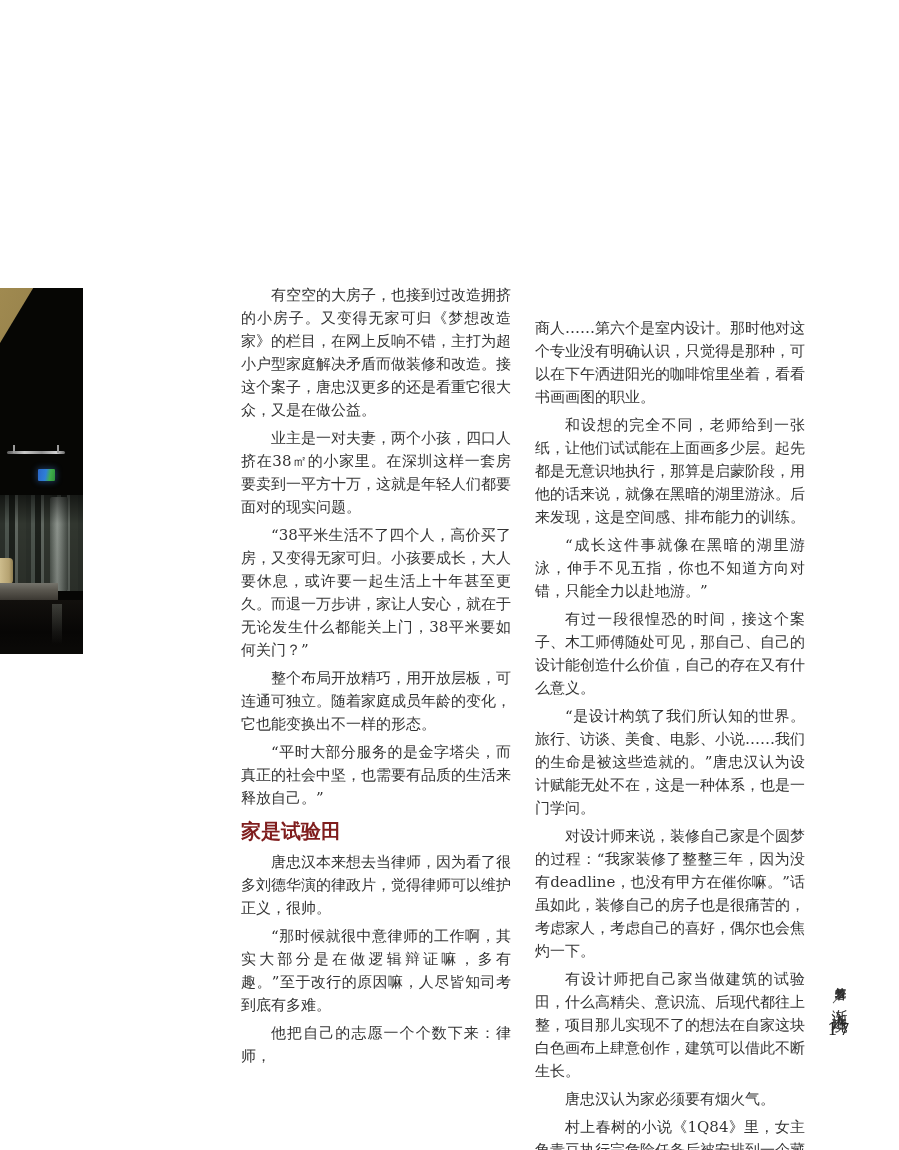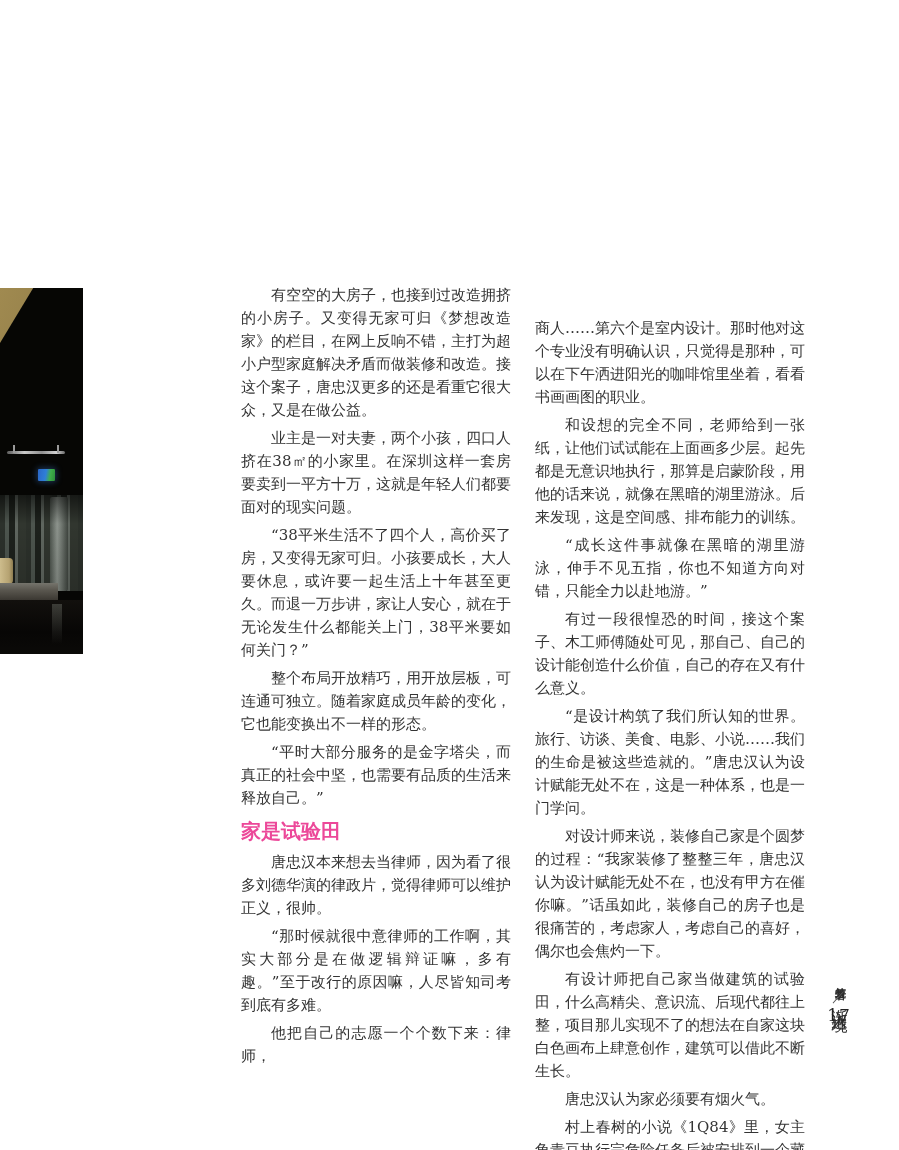--- a/index.html
+++ b/index.html
@@ -82,38 +82,39 @@
     font-size:15px;line-height:23px;
     text-align:justify;
   }
   .col-left{left:241px;}
   .col-right{left:535px;}
   .col p{margin:0 0 5px 0;text-indent:2em;word-break:break-all;}
   .col p.no-indent{text-indent:0;margin-top:33px;}
   .col h2{
     margin:9px 0 7px 0;
     font-size:20px;line-height:25px;
-    font-weight:700;color:#ec4899;
+    font-weight:700;color:#7f1d1d;
     text-indent:0;
   }
 
   
   .folio{
     position:absolute;left:824px;top:978px;width:30px;
     display:flex;flex-direction:column;align-items:center;
     color:#2d2d2d;
   }
   .folio .vert{
     writing-mode:vertical-rl;text-orientation:upright;
     letter-spacing:2px;
   }
   .folio .vert .small{font-size:11px;font-weight:700;letter-spacing:1px;}
   .folio .vert .slash{font-size:14px;color:#555;}
   .folio .vert .big{font-size:16px;}
   .folio .pageno{
+    margin-top:14px;
     font-size:17px;letter-spacing:1px;color:#222;
   }
 </style>
 </head>
 <body>
 
 <div class="page">
 
   <div class="photo">
     <div class="gold-beam"></div>
@@ -139,21 +140,21 @@
     <p>“那时候就很中意律师的工作啊，其实大部分是在做逻辑辩证嘛，多有趣。”至于改行的原因嘛，人尽皆知司考到底有多难。</p>
     <p>他把自己的志愿一个个数下来：律师，</p>
   </div>
 
   <div class="col col-right">
     <p class="no-indent">商人……第六个是室内设计。那时他对这个专业没有明确认识，只觉得是那种，可以在下午洒进阳光的咖啡馆里坐着，看看书画画图的职业。</p>
     <p>和设想的完全不同，老师给到一张纸，让他们试试能在上面画多少层。起先都是无意识地执行，那算是启蒙阶段，用他的话来说，就像在黑暗的湖里游泳。后来发现，这是空间感、排布能力的训练。</p>
     <p>“成长这件事就像在黑暗的湖里游泳，伸手不见五指，你也不知道方向对错，只能全力以赴地游。”</p>
     <p>有过一段很惶恐的时间，接这个案子、木工师傅随处可见，那自己、自己的设计能创造什么价值，自己的存在又有什么意义。</p>
     <p>“是设计构筑了我们所认知的世界。旅行、访谈、美食、电影、小说……我们的生命是被这些造就的。”唐忠汉认为设计赋能无处不在，这是一种体系，也是一门学问。</p>
-    <p>对设计师来说，装修自己家是个圆梦的过程：“我家装修了整整三年，唐忠汉认为设计赋能无处不在，也没有甲方在催你嘛。”话虽如此，装修自己的房子也是很痛苦的，考虑家人，考虑自己的喜好，偶尔也会焦灼一下。</p>
+    <p>对设计师来说，装修自己家是个圆梦的过程：“我家装修了整整三年，因为没有deadline，也没有甲方在催你嘛。”话虽如此，装修自己的房子也是很痛苦的，考虑家人，考虑自己的喜好，偶尔也会焦灼一下。</p>
     <p>有设计师把自己家当做建筑的试验田，什么高精尖、意识流、后现代都往上整，项目那儿实现不了的想法在自家这块白色画布上肆意创作，建筑可以借此不断生长。</p>
     <p>唐忠汉认为家必须要有烟火气。</p>
     <p>村上春树的小说《1Q84》里，女主角青豆执行完危险任务后被安排到一个藏身处。</p>
   </div>
 
   <div class="folio">
     <div class="vert">
       <span class="small">筑梦者</span><span class="slash">／</span><span class="big">渐入近境</span>
     </div>
     <div class="pageno">17</div>

